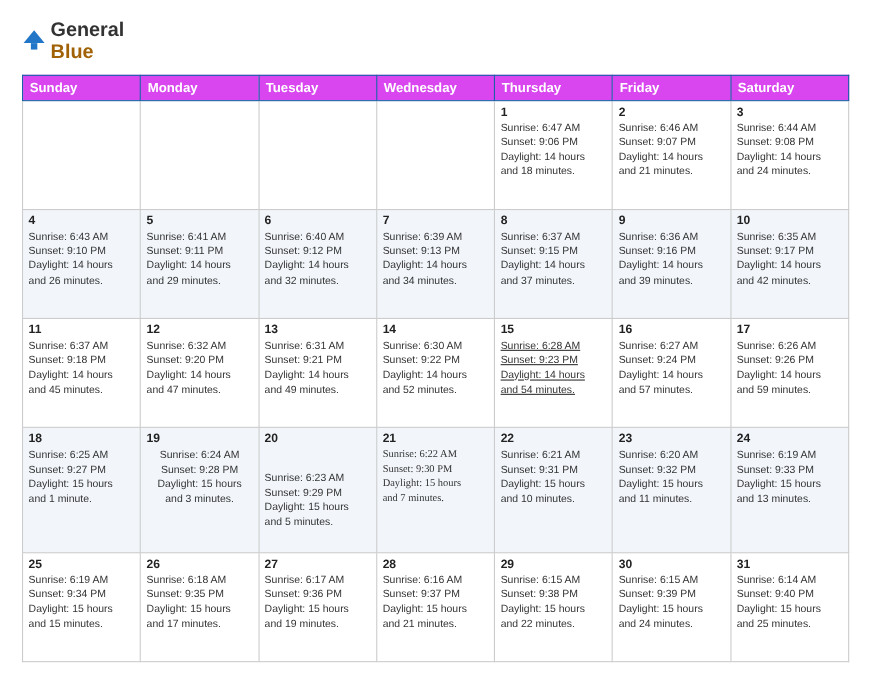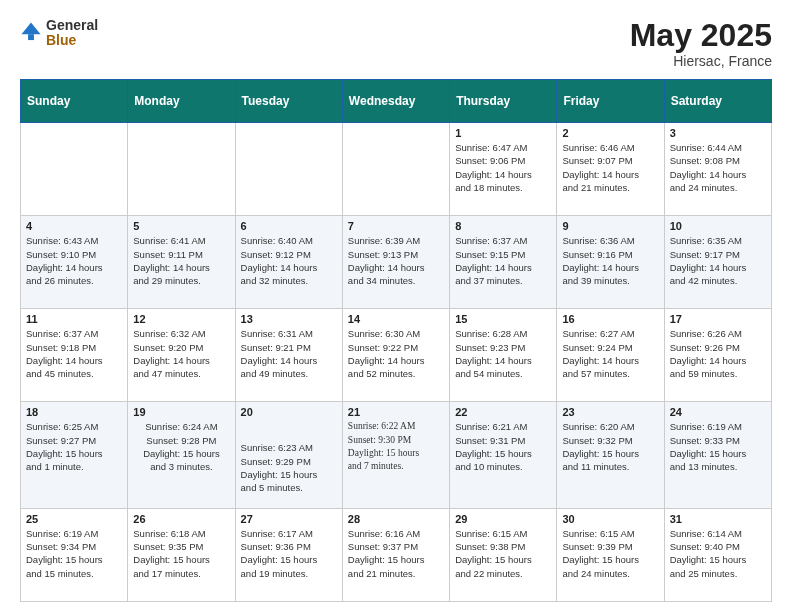--- a/index.html
+++ b/index.html
@@ -22,21 +22,21 @@
       justify-content: space-between;
       align-items: flex-start;
       margin-bottom: 10px;
     }
     .logo {
       display: flex;
       align-items: center;
       gap: 4px;
     }
     .logo-text {
-      font-size: 14px;
+      font-size: 18px;
       font-weight: bold;
       line-height: 1.1;
     }
     .logo-general { color: #333; }
     .logo-blue { color: #a16207; }
     .logo-icon {
       width: 22px;
       height: 22px;
       margin-top: -2px;
     }
@@ -54,24 +54,24 @@
       color: #444;
     }
     .calendar {
       flex: 1;
       border: 1px solid #ccc;
       border-collapse: collapse;
       width: 100%;
       table-layout: fixed;
     }
     .calendar th {
-      background-color: #0f766e;
+      background-color: #d946ef;
       color: #fff;
       text-align: left;
-      padding: 14px 6px;
+      padding: 4px 6px;
       font-size: 12px;
       font-weight: bold;
       border: 1px solid #1a5fa8;
     }
     .calendar td {
       border: 1px solid #ccc;
       vertical-align: top;
       padding: 4px 5px;
       font-size: 9.5px;
       color: #222;
@@ -104,24 +104,20 @@
   <div class="header">
     <div class="logo">
       <svg class="logo-icon" viewBox="0 0 30 30" xmlns="http://www.w3.org/2000/svg">
         <polygon points="15,2 28,18 2,18" fill="#2176c7"></polygon>
         <rect x="11" y="18" width="8" height="8" fill="#2176c7"></rect>
       </svg>
       <div class="logo-text">
         <span class="logo-general">General</span><br>
         <span class="logo-blue">Blue</span>
       </div>
-    </div>
-    <div class="title-block">
-      <div class="title-month">May 2025</div>
-      <div class="title-location">Hiersac, France</div>
     </div>
   </div>
 
   <table class="calendar">
     <thead>
       <tr>
         <th>Sunday</th>
         <th>Monday</th>
         <th>Tuesday</th>
         <th>Wednesday</th>
@@ -233,21 +229,21 @@
           </td>
           <td>
             <span class="day-number">14</span>
             <div class="day-info" style="white-space: pre-line;">Sunrise: 6:30 AM
 Sunset: 9:22 PM
 Daylight: 14 hours
 and 52 minutes.</div>
           </td>
           <td>
             <span class="day-number">15</span>
-            <div class="day-info" style="white-space: pre-line;">Sunrise: 6:28 AM
+            <div class="day-info" style="white-space: pre-line; text-decoration: underline;">Sunrise: 6:28 AM
 Sunset: 9:23 PM
 Daylight: 14 hours
 and 54 minutes.</div>
           </td>
           <td>
             <span class="day-number">16</span>
             <div class="day-info" style="white-space: pre-line;">Sunrise: 6:27 AM
 Sunset: 9:24 PM
 Daylight: 14 hours
 and 57 minutes.</div>

